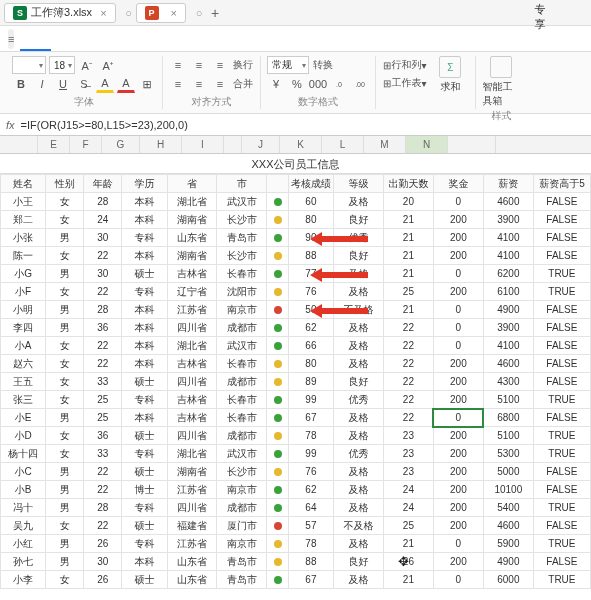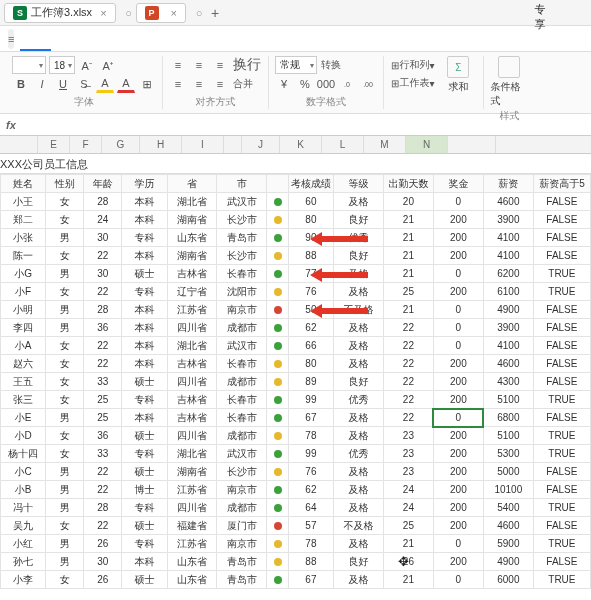--- a/index.html
+++ b/index.html
@@ -28,30 +28,30 @@
   .rrow { display: flex; align-items: center; gap: 3px; }
   .rbtn { width: 18px; height: 18px; border: 1px solid transparent; display: flex; align-items: center; justify-content: center; color: #555; font-size: 11px; }
   .rsel { height: 18px; border: 1px solid #ccc; background: #fff; padding: 0 12px 0 4px; font-size: 10px; position: relative; display: flex; align-items: center; }
   .rsel::after { content: "▾"; position: absolute; right: 2px; font-size: 8px; color: #777; }
   .glabel { font-size: 10px; color: #888; text-align: center; padding-top: 1px; }
   .bigbtn { width: 38px; display: flex; flex-direction: column; align-items: center; justify-content: center; font-size: 10px; color: #444; gap: 2px; }
   .bigbtn .bi { width: 22px; height: 22px; border: 1px solid #ccc; border-radius: 2px; }
 
   
   .fbar { height: 22px; border-bottom: 1px solid #ccc; display: flex; align-items: center; padding: 0 6px; font-size: 11px; }
-  .fbar .fx { font-style: italic; color: #666; margin-right: 6px; font-weight: bold; }
+  .fbar .fx { font-style: italic; color: #666; margin-right: 6px; }
   .fbar .ftxt { flex: 1; }
 
   
   .colhdr { height: 18px; display: flex; border-bottom: 1px solid #ccc; background: #f3f3f3; font-size: 10px; color: #666; }
   .colhdr div { border-right: 1px solid #ddd; text-align: center; line-height: 18px; }
   .colhdr .sel { background: #d8e8d0; }
 
   
-  .sheet-title { height: 20px; text-align: left; line-height: 20px; font-size: 11px; border-bottom: 1px solid #ddd; }
+  .sheet-title { height: 20px; text-align: center; line-height: 20px; font-size: 11px; border-bottom: 1px solid #ddd; }
   table { border-collapse: collapse; width: 100%; table-layout: fixed; }
   th, td { border: 1px solid #e3e3e3; height: 18px; font-size: 10px; text-align: center; padding: 0; overflow: hidden; white-space: nowrap; }
   th { background: #fafafa; font-weight: normal; }
   .dot { width: 8px; height: 8px; border-radius: 50%; display: inline-block; vertical-align: middle; }
   .dg { background: #3ba23b; } .dy { background: #e6b82c; } .dr { background: #d64634; }
   td.selcell { outline: 2px solid #2e8b3d; outline-offset: -1px; }
   
   
   .arrow { position: absolute; pointer-events: none; z-index: 30; }
   .arrow svg path { fill: #e33525; }
@@ -111,21 +111,21 @@
       <div class="rbtn">⊞</div>
     </div>
     <div class="glabel">字体</div>
   </div>
 
   <div class="rgroup">
     <div class="rrow">
       <div class="rbtn">≡</div>
       <div class="rbtn">≡</div>
       <div class="rbtn">≡</div>
-      <div class="rbtn" style="width:auto;font-size:14px">换行</div>
+      <div class="rbtn" style="width:auto;font-size:10px">换行</div>
     </div>
     <div class="rrow">
       <div class="rbtn">≡</div>
       <div class="rbtn">≡</div>
       <div class="rbtn">≡</div>
       <div class="rbtn" style="width:auto;font-size:10px">合并</div>
     </div>
     <div class="glabel">对齐方式</div>
   </div>
 
@@ -155,28 +155,29 @@
     </div>
     <div class="bigbtn">
       <div class="bi" style="display:flex;align-items:center;justify-content:center;color:#4a8">Σ</div>
       <span>求和</span>
     </div>
   </div>
 
   <div class="rgroup" style="border-right:none">
     <div class="bigbtn">
       <div class="bi"></div>
-      <span>条件格式</span>
+      <span>智能工具箱</span>
     </div>
     <div class="glabel">样式</div>
   </div>
 </div>
 
 <div class="fbar">
   <span class="fx">fx</span>
+  <span class="ftxt">=IF(OR(J15&gt;=80,L15&gt;=23),200,0)</span>
 </div>
 
 <div class="colhdr" id="colhdr">
     <div style="width: 38px;"></div>
     <div style="width: 32px;">E</div>
     <div style="width: 32px;">F</div>
     <div style="width: 38px;">G</div>
     <div style="width: 42px;">H</div>
     <div style="width: 42px;">I</div>
     <div style="width: 18px;"></div>

